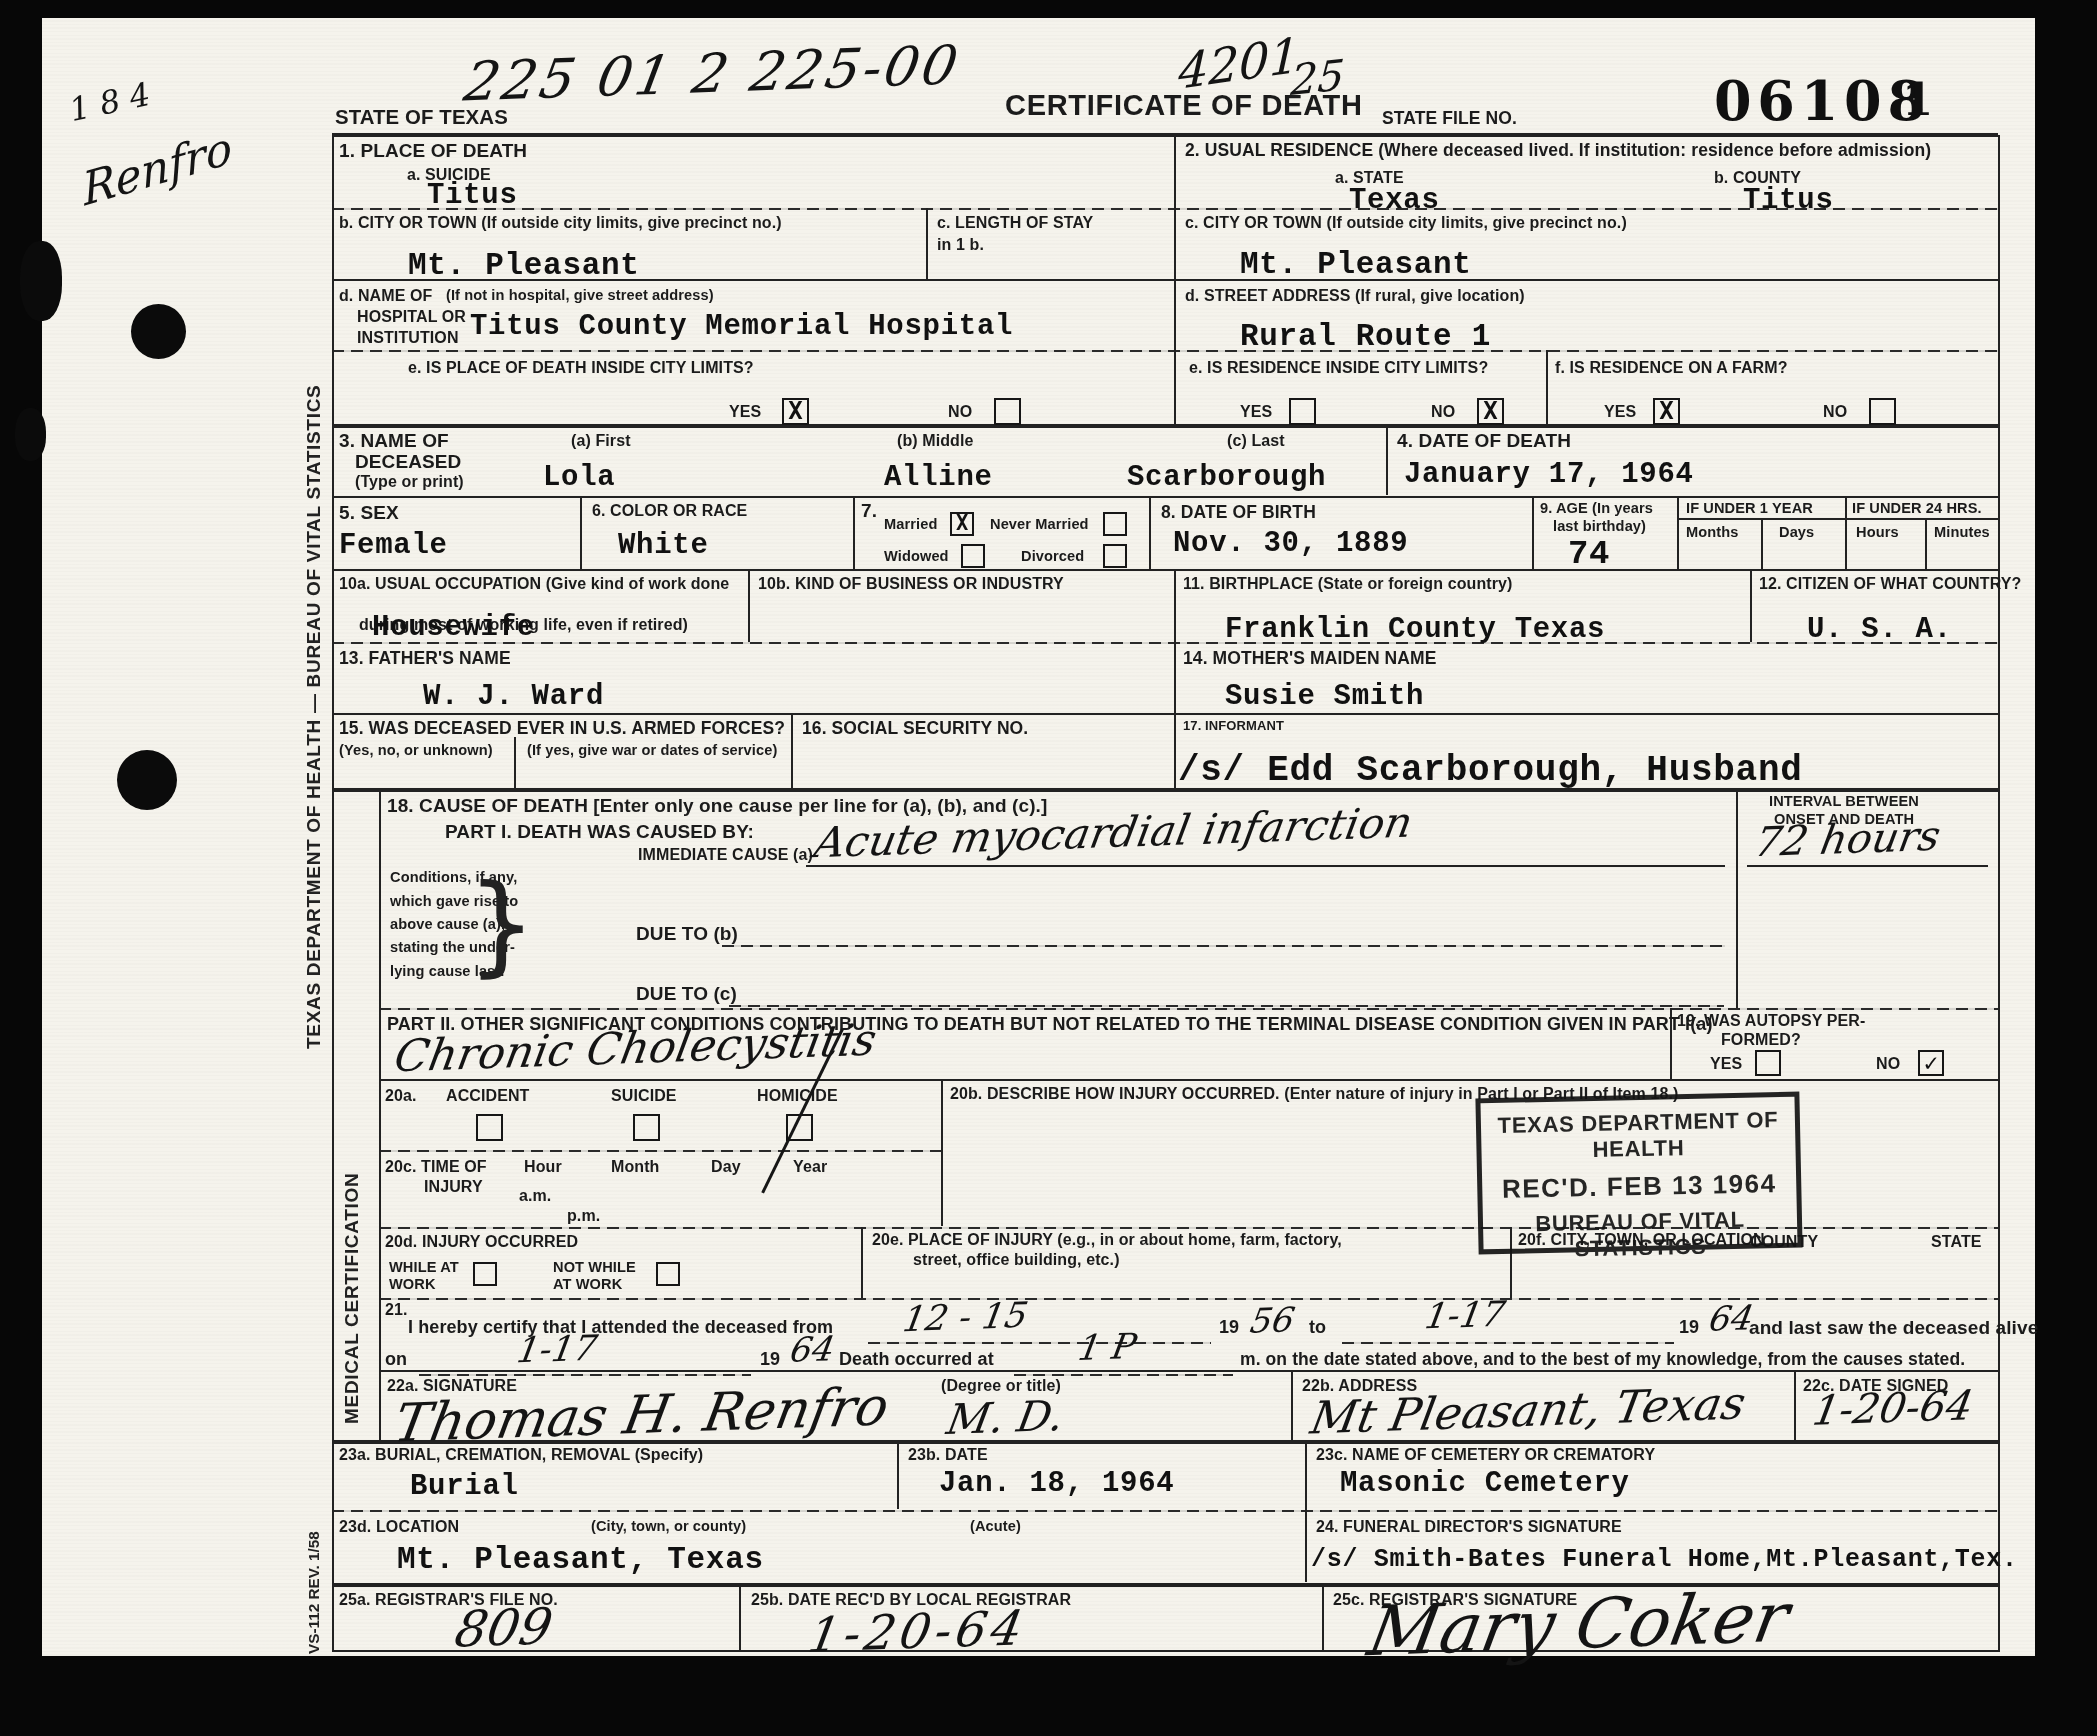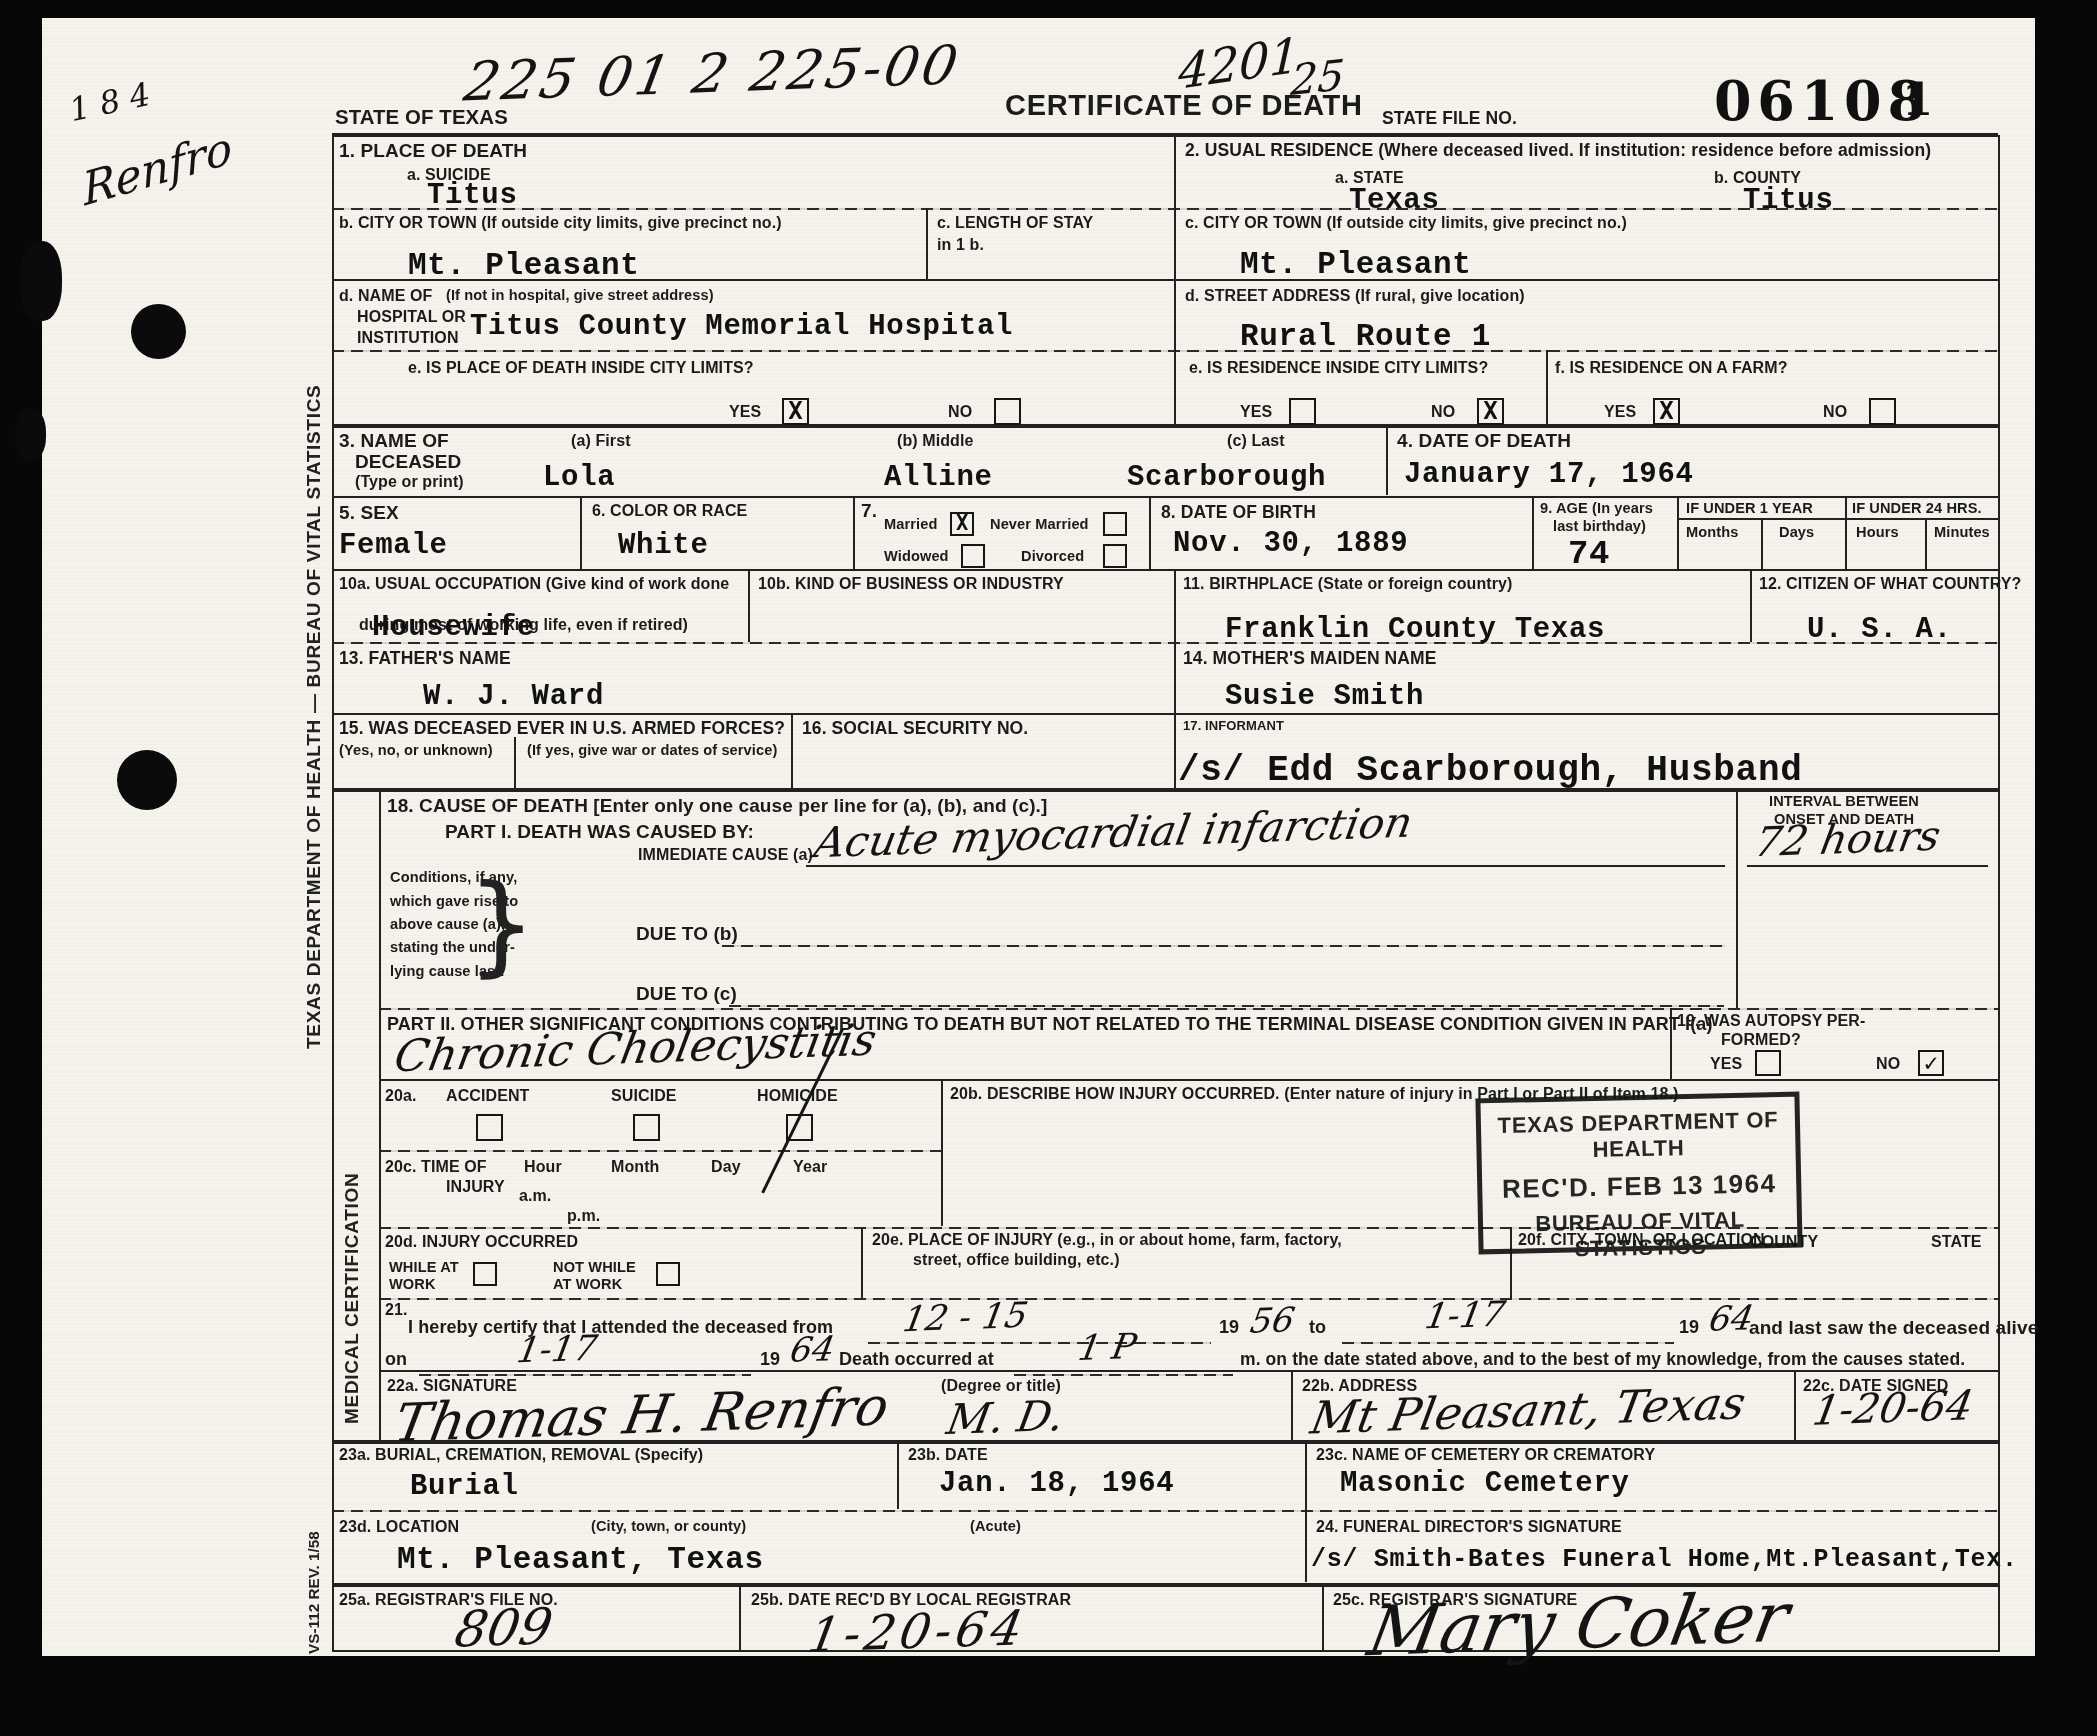--- a/index.html
+++ b/index.html
@@ -237,21 +237,21 @@
   <div class="lbl sm" style="left:385px;top:1087px;">20a.</div>
   <div class="lbl sm" style="left:446px;top:1087px;">ACCIDENT</div>
   <div class="lbl sm" style="left:611px;top:1087px;">SUICIDE</div>
   <div class="lbl sm" style="left:757px;top:1087px;">HOMICIDE</div>
   <div class="cb" style="left:476px;top:1114px;"><span></span></div>
   <div class="cb" style="left:633px;top:1114px;"><span></span></div>
   <div class="cb" style="left:786px;top:1114px;"><span></span></div>
   <div class="abs" style="left:801px;top:1020px;width:2.9px;height:182px;background:#161616;transform:rotate(26deg);"></div>
   <div class="lbl sm" style="left:950px;top:1085px;white-space:normal;width:1021px;">20b. DESCRIBE HOW INJURY OCCURRED. (Enter nature of injury in Part I or Part II of Item 18.)</div>
   <div class="lbl sm" style="left:385px;top:1158px;">20c. TIME OF</div>
-  <div class="lbl sm" style="left:446px;top:1178px;">INJURY</div>
+  <div class="lbl sm" style="left:424px;top:1178px;">INJURY</div>
   <div class="lbl sm" style="left:524px;top:1158px;">Hour</div>
   <div class="lbl sm" style="left:611px;top:1158px;">Month</div>
   <div class="lbl sm" style="left:711px;top:1158px;">Day</div>
   <div class="lbl sm" style="left:793px;top:1158px;">Year</div>
   <div class="lbl sm" style="left:519px;top:1187px;">a.m.</div>
   <div class="lbl sm" style="left:519px;top:1207px;margin-left:48px;">p.m.</div>
   <div class="lbl sm" style="left:385px;top:1233px;">20d. INJURY OCCURRED</div>
   <div class="lbl tn" style="left:389px;top:1259px;">WHILE AT</div>
   <div class="lbl tn" style="left:389px;top:1276px;">WORK</div>
   <div class="cb" style="left:473px;top:1262px;width:20.4px;height:20.4px;"><span></span></div>

